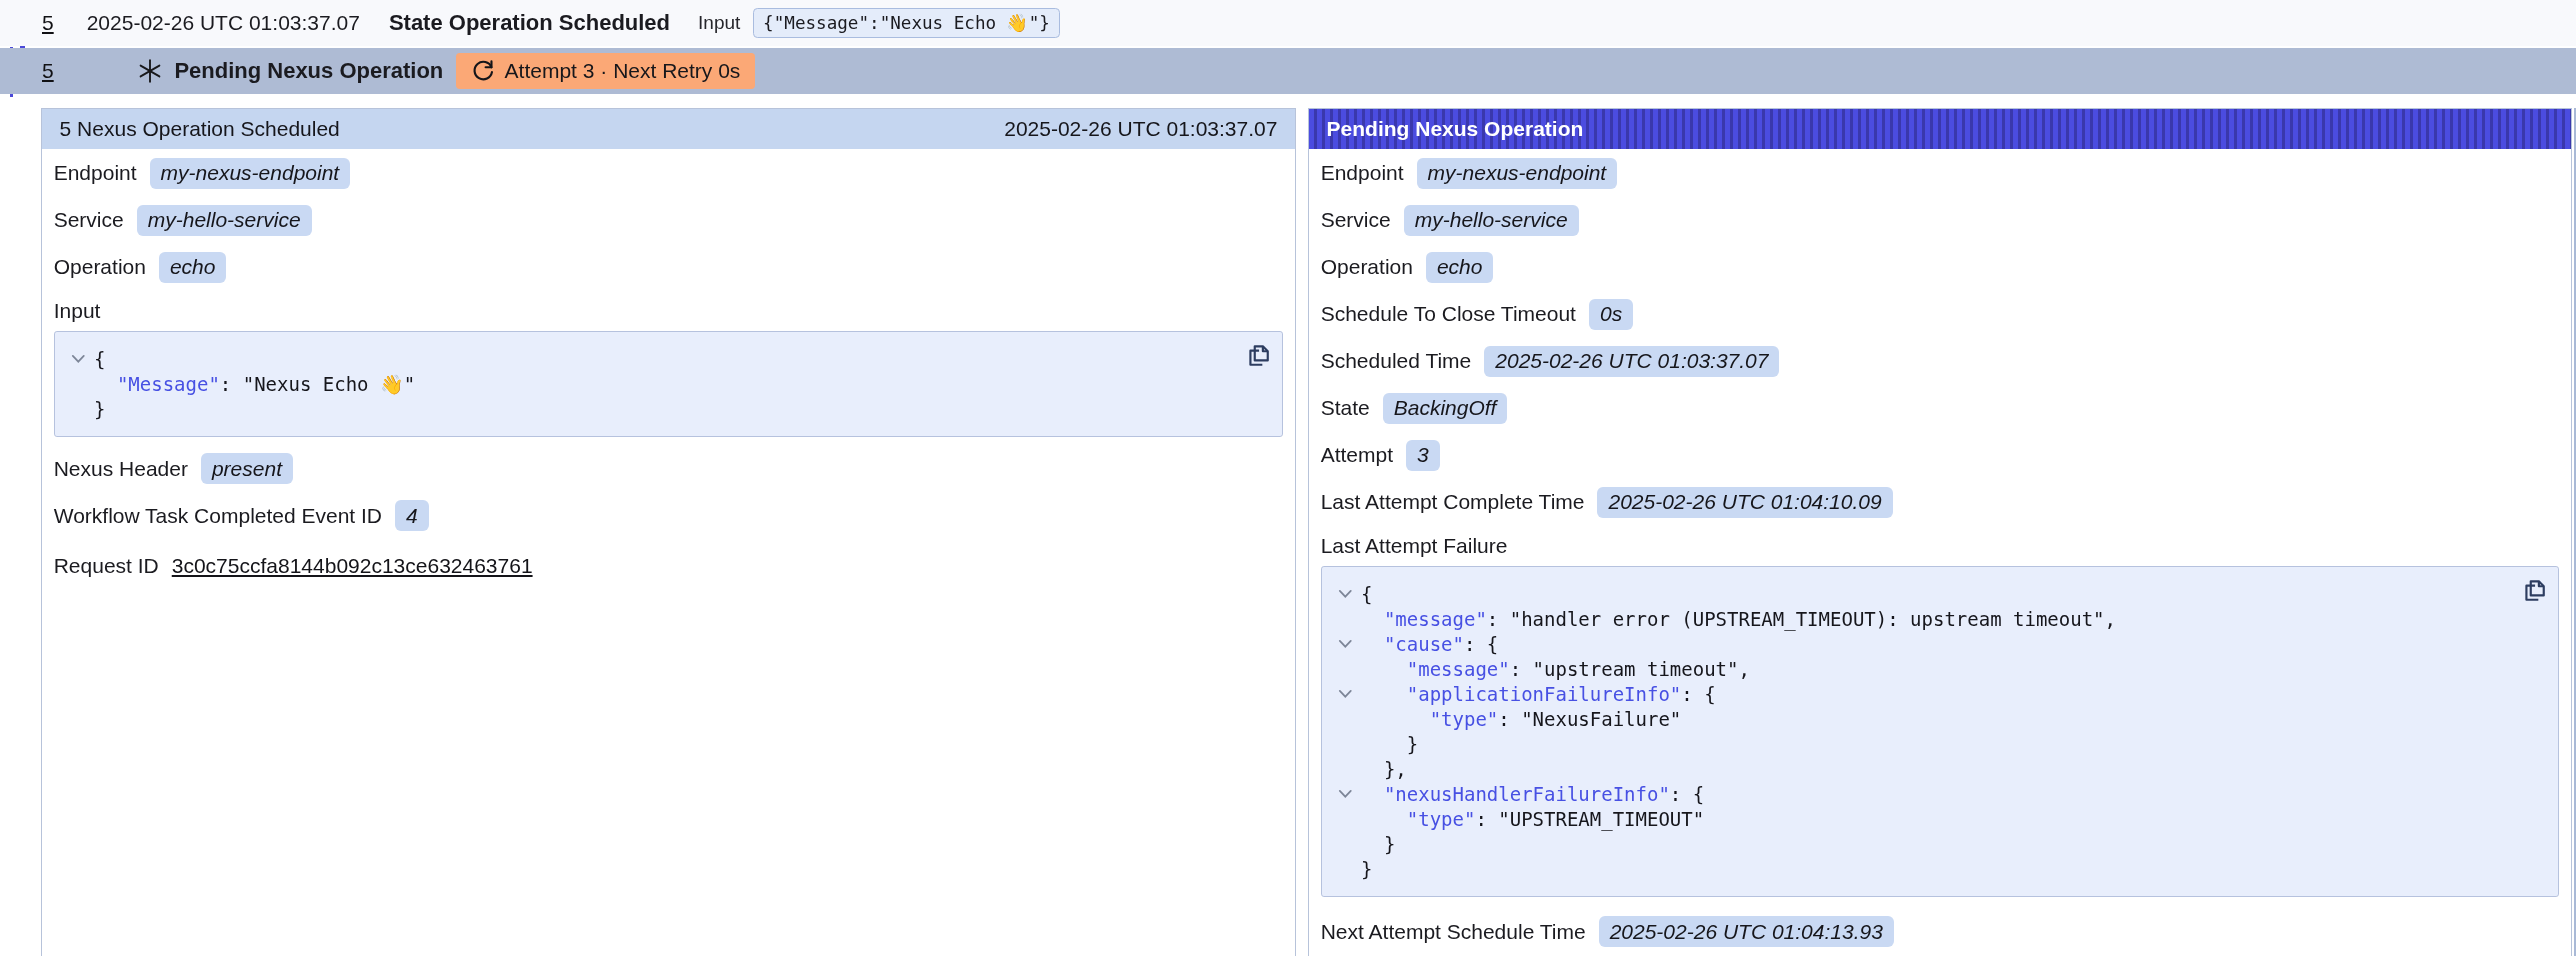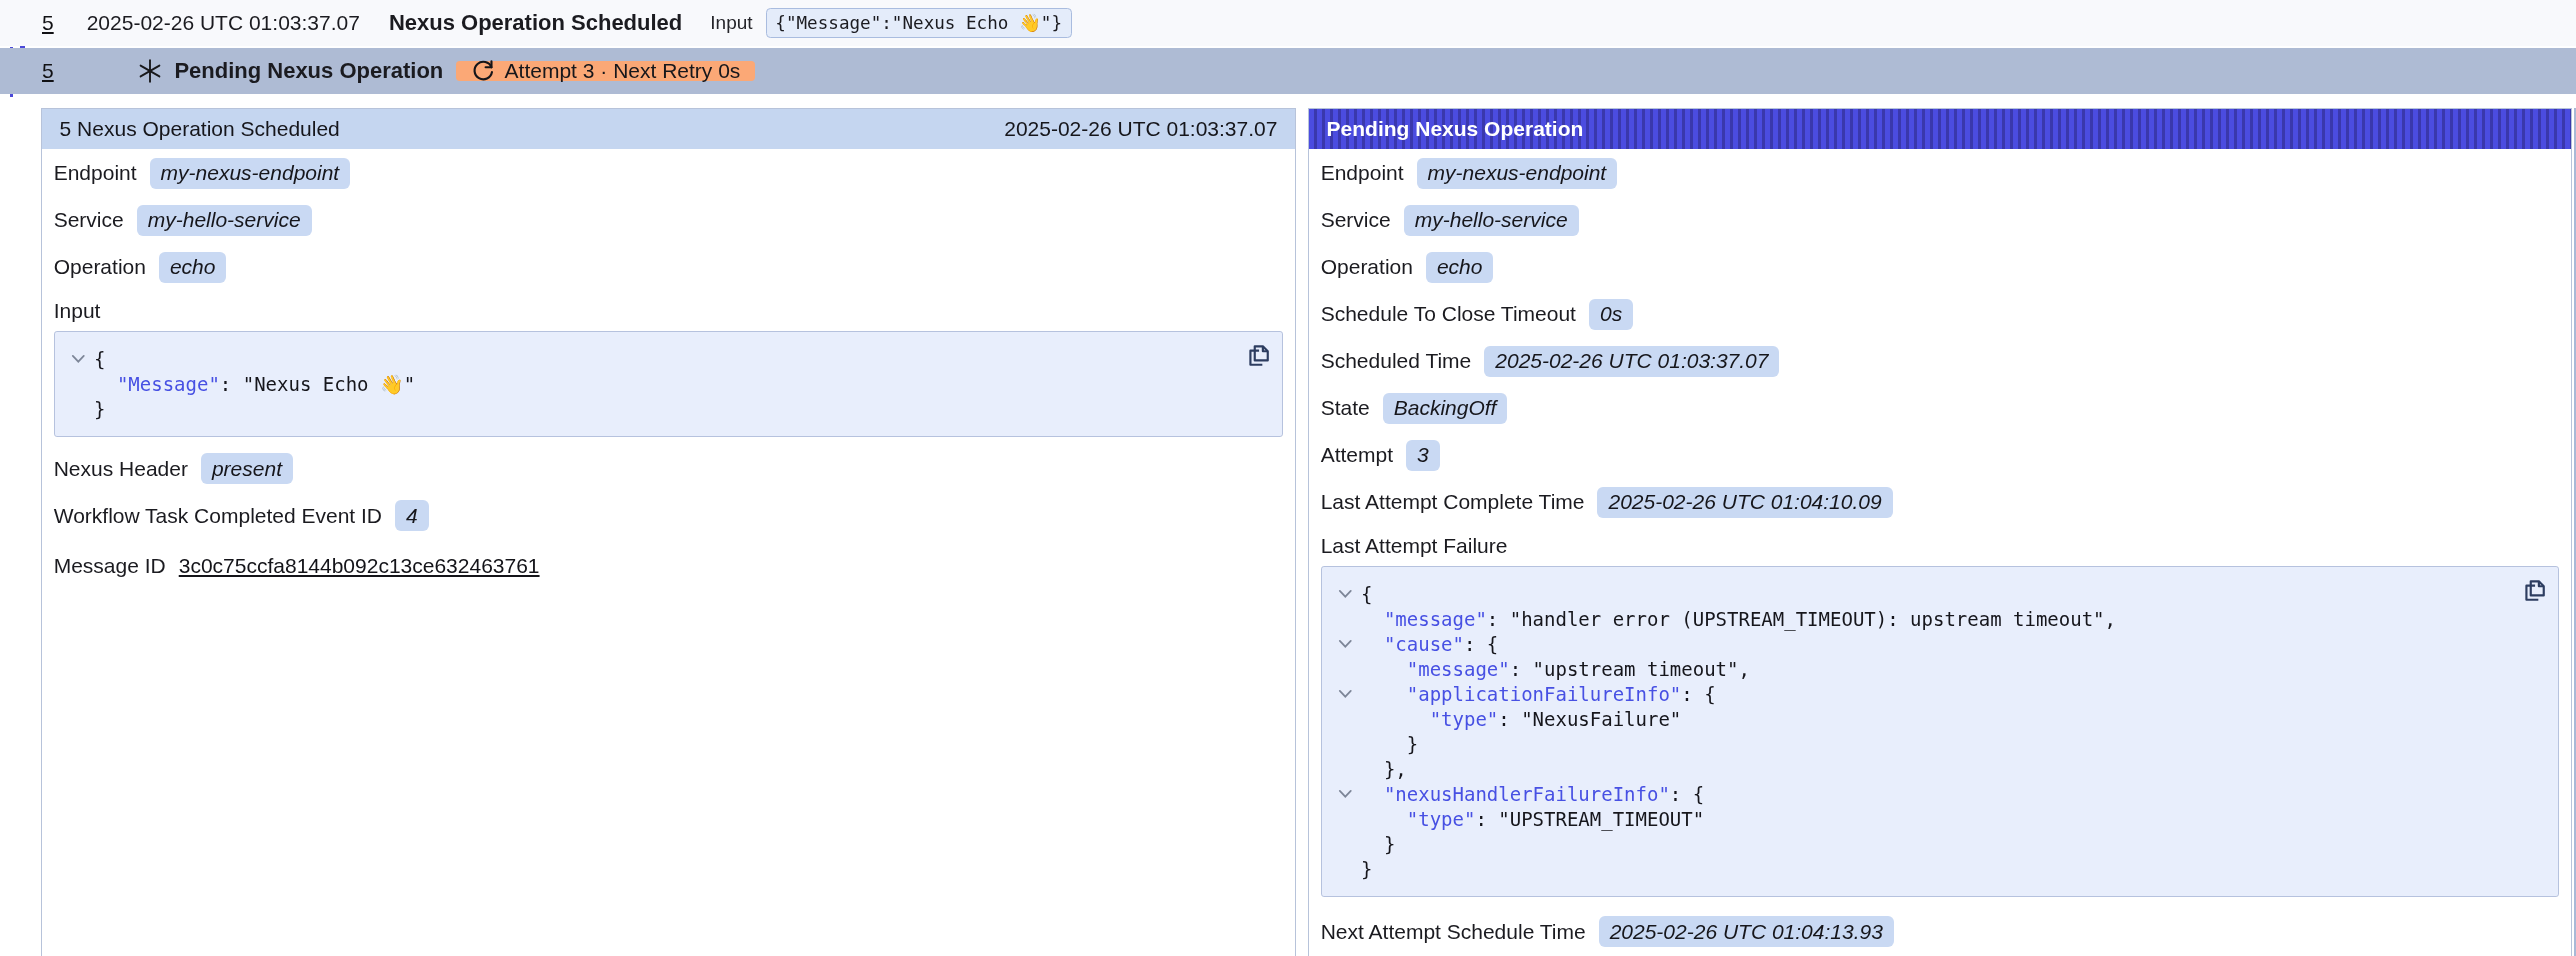--- a/index.html
+++ b/index.html
@@ -32,21 +32,21 @@
   .row1-input-label { margin-left: 28px; font-size: 19px; color: #26262b; }
   .row1-input-chip {
     margin-left: 13px;
     font-family: "DejaVu Sans Mono", monospace; font-size: 17.6px;
     background: #e4ecfa; border: 1.5px solid #a9bcdf; border-radius: 4.4px;
     padding: 3.7px 8.8px; white-space: nowrap;
   }
   .star-icon { margin-left: 83px; display: flex; align-items: center; }
   .row2-title { margin-left: 11.7px; font-size: 22px; font-weight: 700; }
   .retry-badge {
-    margin-left: 13px; height: 20px;
+    margin-left: 13px; height: 36px;
     background: #fba876; border-radius: 3.7px;
     display: flex; align-items: center; gap: 10.3px;
     padding: 0 14.6px; font-size: 21px; color: #17171b;
   }
 
   
   .tl-bar   { position: absolute; left: 20px; top: 0; width: 5.1px; height: 86px; background: #4b48d8; }
   .tl-open-circle {
     position: absolute; left: 4.4px; top: 17px; width: 15.4px; height: 15.4px;
     border: 2.2px solid #3f3f46; background: #e9eff9; border-radius: 50%;
@@ -122,21 +122,21 @@
 
 <div class="tl-bar"></div>
 <div class="tl-open-circle"></div>
 <div class="tl-dash seg1"></div>
 <div class="tl-filled-circle"></div>
 <div class="tl-dash seg2"></div>
 
 <div class="row1">
   <span class="event-id-link">5</span>
   <span class="row1-ts">2025-02-26 UTC 01:03:37.07</span>
-  <span class="row1-title">Nexus Operation Scheduled</span>
+  <span class="row1-title">State Operation Scheduled</span>
   <span class="row1-input-label">Input</span>
   <span class="row1-input-chip">{"Message":"Nexus Echo 👋"}</span>
 </div>
 
 <div class="row2">
   <span class="event-id-link">5</span>
   <span class="star-icon">
     <svg width="26" height="26" viewBox="0 0 36 36" fill="none" stroke="#18181b" stroke-width="2.6" stroke-linecap="round">
       <line x1="18" y1="3" x2="18" y2="33"></line>
       <line x1="5" y1="10.5" x2="31" y2="25.5"></line>
@@ -186,21 +186,21 @@
       </div>
       <div class="field-row">
         <span class="field-label">Nexus Header</span>
         <span class="chip">present</span>
       </div>
       <div class="field-row">
         <span class="field-label">Workflow Task Completed Event ID</span>
         <span class="chip">4</span>
       </div>
       <div class="field-row last-row">
-        <span class="field-label">Message ID</span>
+        <span class="field-label">Request ID</span>
         <span class="id-link">3c0c75ccfa8144b092c13ce632463761</span>
       </div>
     </div>
 </div>
 
 <div class="panel" id="right-panel">
   <div class="panel-header">
     <span>Pending Nexus Operation</span>
   </div>
   <div class="panel-body">

